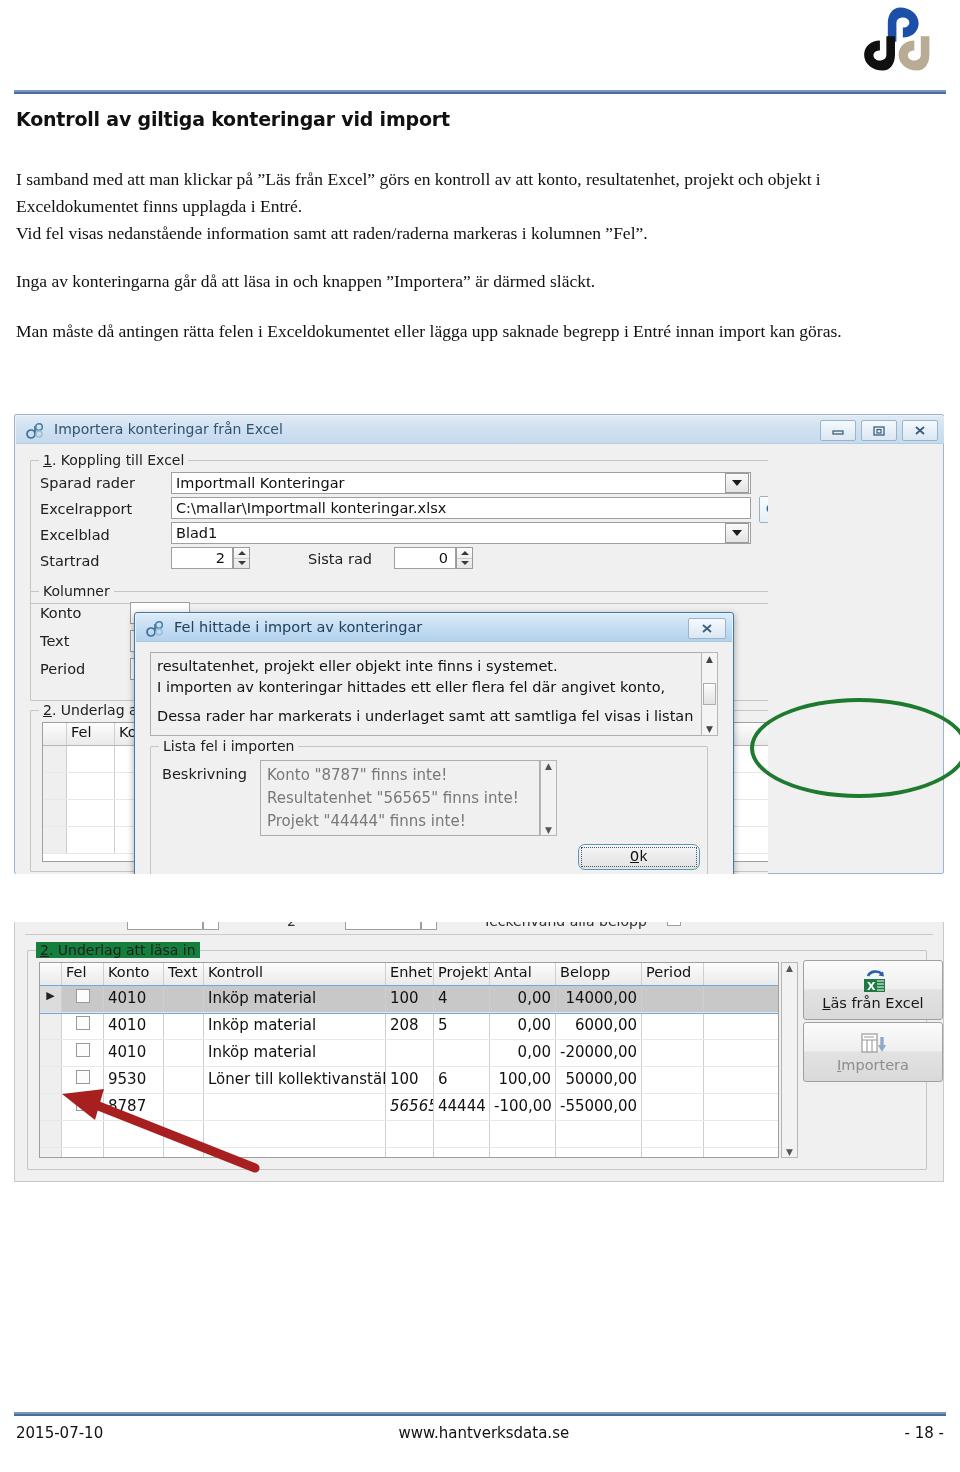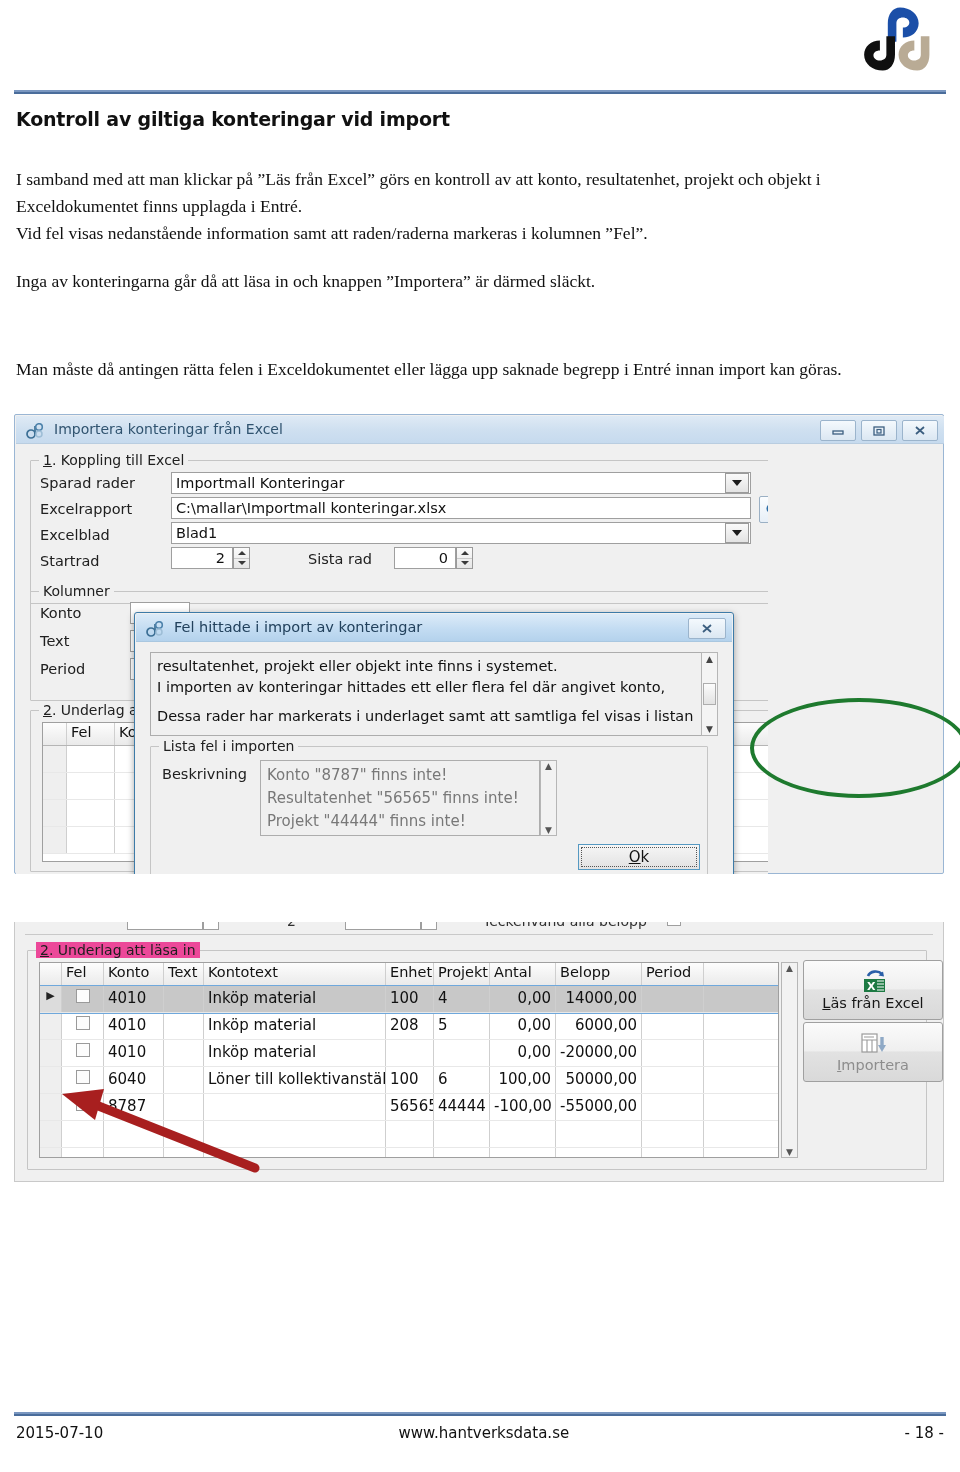--- a/index.html
+++ b/index.html
@@ -18,21 +18,21 @@
   .hr-bottom{position:absolute;left:14px;top:1412px;width:932px;height:4px;
           background:linear-gradient(to bottom,#7a97c0 0%,#7a97c0 45%,#4a6d9b 46%,#4a6d9b 100%);}
 
   h1.doc-title{position:absolute;left:16px;top:108px;margin:0;
     font-family:"DejaVu Sans", sans-serif;font-size:19px;font-weight:bold;color:#111;letter-spacing:-0.2px;}
 
   .body-text{position:absolute;left:16px;width:906px;
     font-family:"Liberation Serif", serif;font-size:17.5px;line-height:27px;color:#111;}
   .p1{top:166px;}
   .p2{top:268px;}
-  .p3{top:318px;margin-top:38px;}
+  .p3{top:318px;}
 
   
   .footer{position:absolute;left:16px;top:1424px;width:928px;
     font-family:"DejaVu Sans", sans-serif;font-size:15px;color:#111;
     display:flex;justify-content:space-between;align-items:center;}
   .footer .mid{margin-left:-40px;}
 
   
   .shot1{position:absolute;left:14px;top:414px;width:930px;height:460px;
      background:#fdfdfd;font-family:"DejaVu Sans", sans-serif;}
@@ -115,23 +115,23 @@
      border:1px solid #adadad;box-sizing:border-box;font-size:14.5px;color:#111;
      line-height:21px;padding:3px 6px;overflow:hidden;}
   .msgscroll{position:absolute;right:14px;top:10px;width:17px;height:84px;border:1px solid #b6b6b6;
      background:#f4f4f4;box-sizing:border-box;}
   .msgscroll .ar{position:absolute;left:0;width:15px;text-align:center;font-size:9px;color:#444;}
   .msgscroll .thumb{position:absolute;left:1px;top:30px;width:13px;height:22px;
      background:linear-gradient(to bottom,#fcfcfc,#e2e2e2);border:1px solid #adadad;box-sizing:border-box;}
 
   .listbox{position:absolute;background:#f0f0f0;border:1px solid #adadad;box-sizing:border-box;
      font-size:15px;color:#787878;line-height:23px;padding:3px 6px;}
-  .okbtn{position:absolute;width:122px;height:26px;border:1px solid #5599c2;border-radius:0;
+  .okbtn{position:absolute;width:122px;height:26px;border:1px solid #5599c2;border-radius:7px;
      background:linear-gradient(to bottom,#f6f6f6,#e2e2e2);display:flex;align-items:center;justify-content:center;
-     font-size:15px;color:#111;box-sizing:border-box;}
+     font-size:15px;color:#111;box-sizing:border-box;font-family:Liberation Mono, monospace;}
   .okbtn .in{position:absolute;left:2px;top:2px;right:2px;bottom:2px;border:1px dotted #555;}
 
   
   .ring{position:absolute;border:4px solid #1e7a2e;border-radius:50%;}
   svg.overlay{position:absolute;left:0;top:0;pointer-events:none;}
 
   
   .shot2{position:absolute;left:14px;top:922px;width:930px;height:260px;
      background:#f0f0f0;font-family:"DejaVu Sans", sans-serif;
      border-left:1px solid #c9c9c9;border-right:1px solid #c9c9c9;border-bottom:1px solid #c9c9c9;box-sizing:border-box;}
@@ -419,30 +419,30 @@
       <div class="cut-ctl" style="left:188px;top:-12px;width:16px;"></div>
       <span class="cut-txt" style="left:272px;top:-9px;">2</span>
       <div class="cut-ctl" style="left:330px;top:-12px;width:76px;"></div>
       <div class="cut-ctl" style="left:406px;top:-12px;width:16px;"></div>
       <span class="cut-txt" style="left:468px;top:-9px;">Teckenvänd alla belopp</span>
       <div class="cut-ctl" style="left:652px;top:-10px;width:14px;height:14px;"></div>
     </div>
     <div style="position:absolute;left:10px;top:12px;width:908px;height:1px;background:#c9c9c9;"></div>
 
     <div class="group" style="left:12px;top:28px;width:898px;height:218px;background:transparent;">
-      <span class="glabel" style="background:#ec4899;text-align:right;"><span class="u">2</span>. Underlag att läsa in</span>
+      <span class="glabel" style="background:#15803d;text-align:right;"><span class="u">2</span>. Underlag att läsa in</span>
     </div>
 
     <div class="ltable" style="left:24px;top:40px;width:740px;height:196px;">
       <div class="lt-head">
         <div style="width:22px;border-right:1px solid #cfcfcf;"></div>
         <div style="width:42px;">Fel</div>
         <div style="width:60px;">Konto</div>
         <div style="width:40px;">Text</div>
-        <div style="width:182px;">Kontotext</div>
+        <div style="width:182px;">Kontroll</div>
         <div style="width:48px;">Enhet</div>
         <div style="width:56px;">Projekt</div>
         <div style="width:66px;">Antal</div>
         <div style="width:86px;">Belopp</div>
         <div style="width:62px;">Period</div>
         <div style="flex:1;border-right:none;"></div>
       </div>
 
       <div class="lt-row sel">
         <div style="width:22px;background:#dcdcdc;text-align:center;font-size:11px;color:#222;">▶</div>
@@ -482,38 +482,38 @@
         <div style="width:56px;"></div>
         <div style="width:66px;" class="num">0,00</div>
         <div style="width:86px;text-align:right;">-20000,00</div>
         <div style="width:62px;"></div>
         <div style="flex:1;border-right:none;"></div>
       </div>
 
       <div class="lt-row">
         <div style="width:22px;background:#efefef;"></div>
         <div style="width:42px;text-align:center;"><span class="chk"></span></div>
-        <div style="width:60px;">6040</div>
+        <div style="width:60px;">9530</div>
         <div style="width:40px;"></div>
         <div style="width:182px;">Löner till kollektivanställda</div>
         <div style="width:48px;">100</div>
         <div style="width:56px;">6</div>
         <div style="width:66px;" class="num">100,00</div>
         <div style="width:86px;text-align:right;">50000,00</div>
         <div style="width:62px;"></div>
         <div style="flex:1;border-right:none;"></div>
       </div>
 
       <div class="lt-row">
         <div style="width:22px;background:#efefef;"></div>
         <div style="width:42px;text-align:center;"><span class="chk on"></span></div>
         <div style="width:60px;">8787</div>
         <div style="width:40px;"></div>
         <div style="width:182px;"></div>
-        <div style="width:48px;">56565</div>
+        <div style="width:48px;font-style:italic;">56565</div>
         <div style="width:56px;">44444</div>
         <div style="width:66px;" class="num">-100,00</div>
         <div style="width:86px;text-align:right;">-55000,00</div>
         <div style="width:62px;"></div>
         <div style="flex:1;border-right:none;"></div>
       </div>
 
       <div class="lt-row">
         <div style="width:22px;background:#efefef;"></div>
           <div style="width:42px;"></div>

